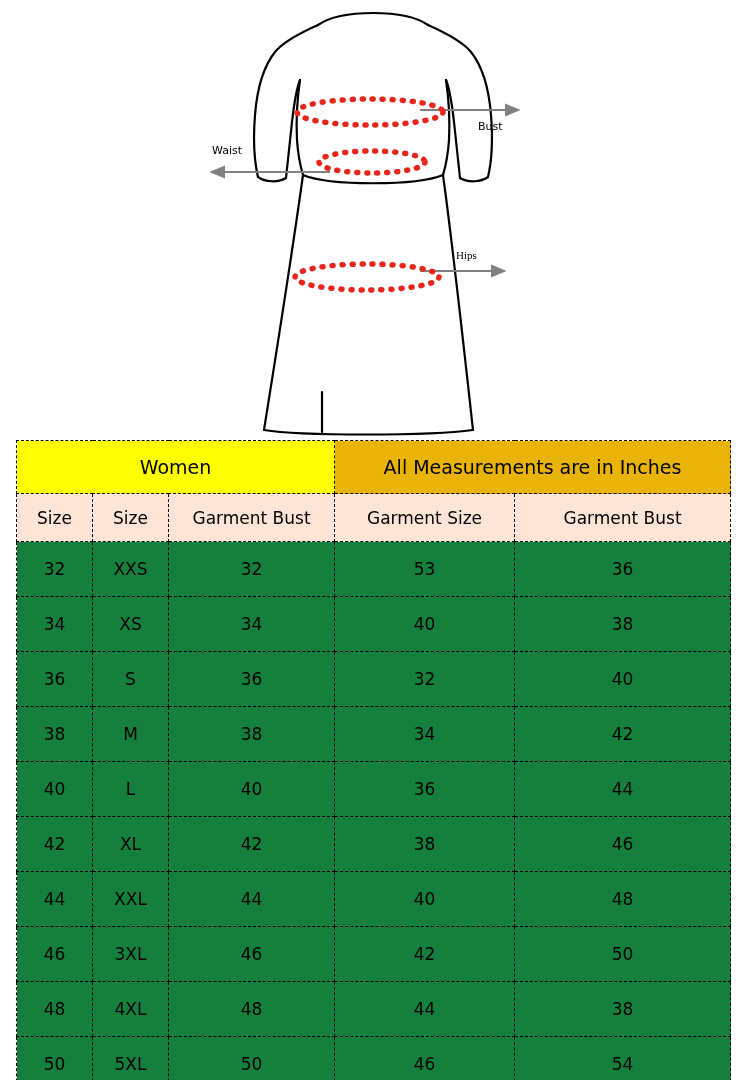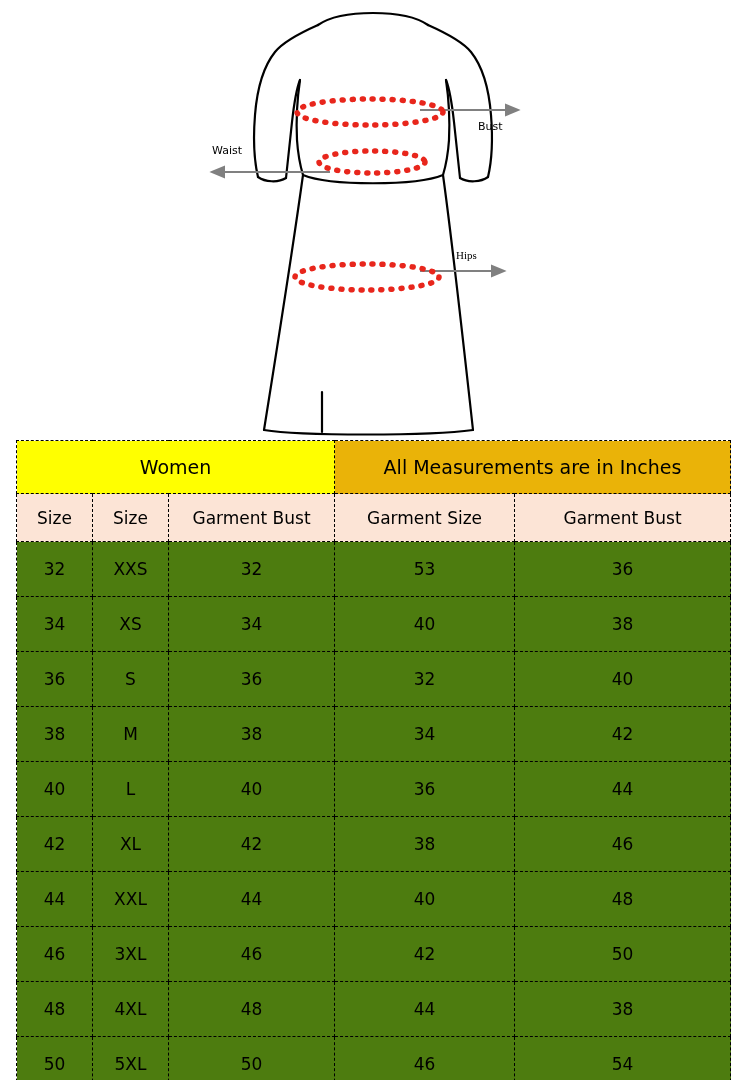--- a/index.html
+++ b/index.html
@@ -80,21 +80,21 @@
   tr.header-row td {
     height: 45px;
     font-size: 17px;
     background: #fce4d6;
     margin-top: 10px;
   }
 
   tr.data-row td {
     height: 52px;
     font-size: 17px;
-    background: #4d7c0f;
+    background: #15803d;
   }
 </style>
 </head>
 <body>
 
 <div id="figure-area">
 
   <svg id="figure-svg" width="746" height="440" viewBox="0 0 746 440">
 
     <g fill="none" stroke="#000" stroke-width="2.2" stroke-linejoin="round" stroke-linecap="round">

